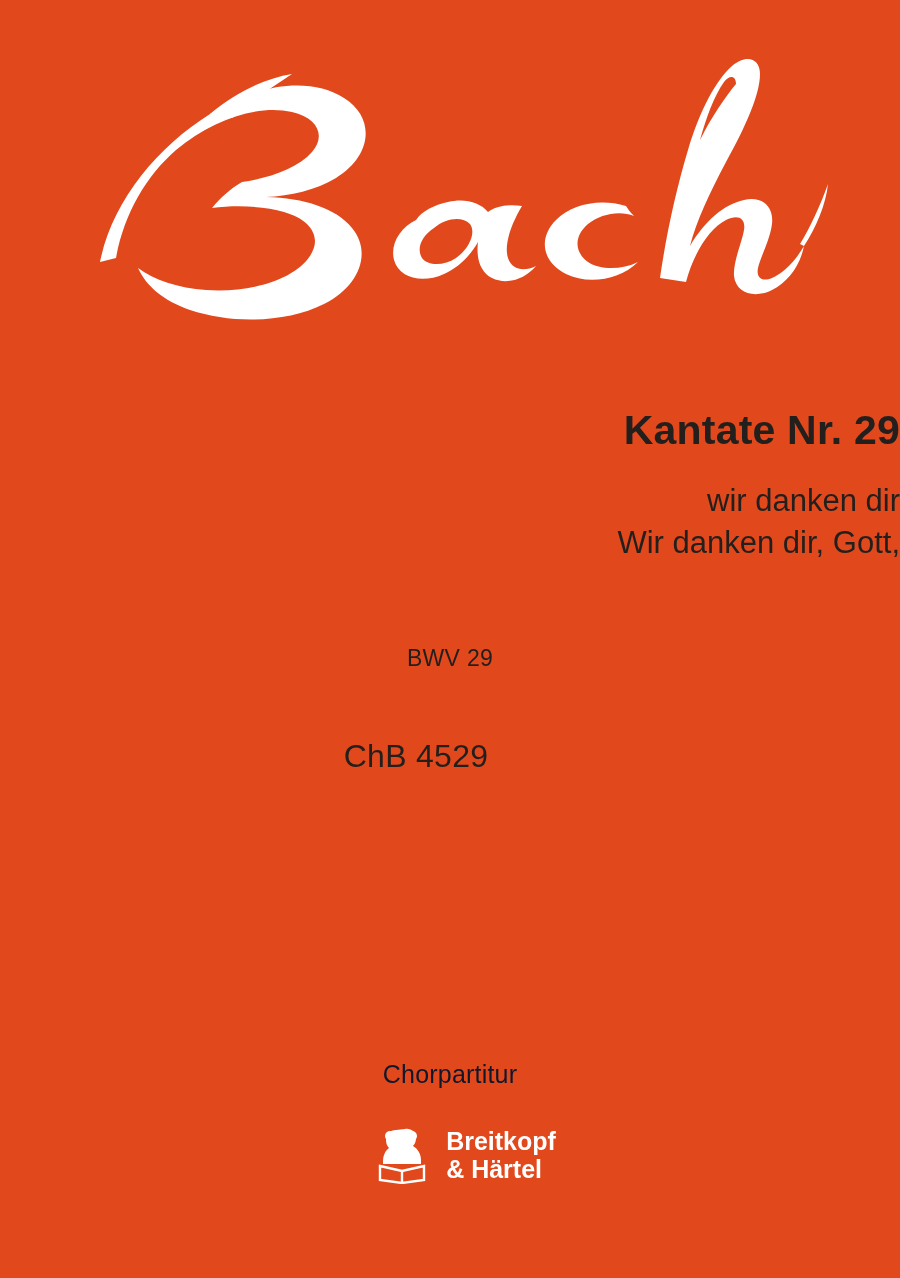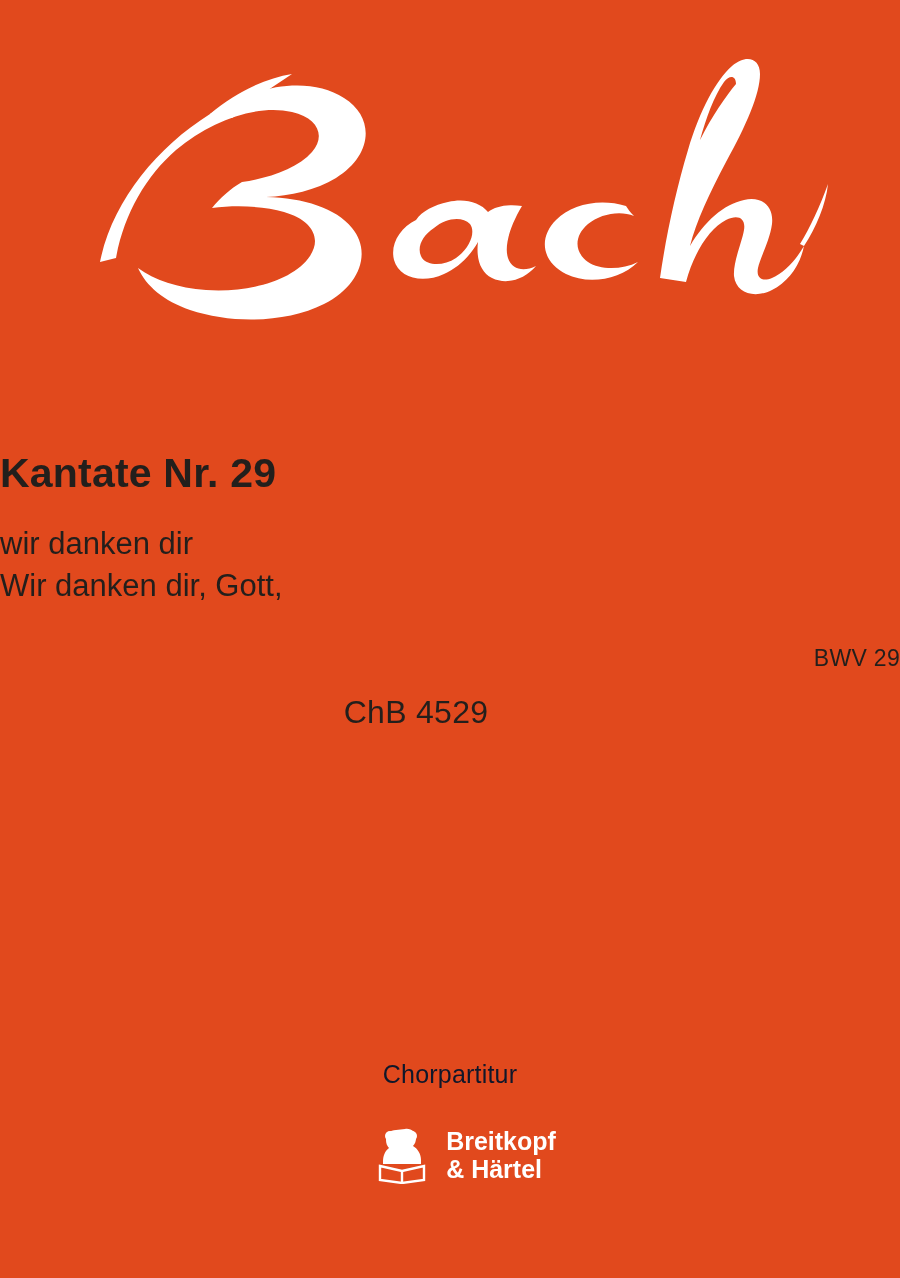--- a/index.html
+++ b/index.html
@@ -34,23 +34,22 @@
     display: block;
     margin: 0 auto;
   }
 
   
   .title-block {
     position: absolute;
     top: 408px;
     left: 0;
     width: 900px;
-    text-align: left;
+    text-align: right;
     color: #231f1c;
-    margin-top: 43px;
   }
   .work-title {
     font-size: 41px;
     font-weight: bold;
     letter-spacing: 0.2px;
     line-height: 1.12;
     margin: 0;
   }
   .work-subtitle {
     font-size: 31px;
@@ -60,28 +59,28 @@
   }
   .work-subtitle .line {
     display: block;
   }
 
   .catalog-number {
     position: absolute;
     top: 645px;
     left: 0;
     width: 900px;
-    text-align: right;
+    text-align: center;
     font-size: 23px;
     color: #231f1c;
     letter-spacing: 0.3px;
   }
   .edition-number {
     position: absolute;
-    top: 694px;
+    top: 738px;
     left: 0;
     width: 832px;
     text-align: center;
     font-size: 32px;
     color: #231f1c;
     letter-spacing: 0.3px;
   }
 
   
   .score-type {

